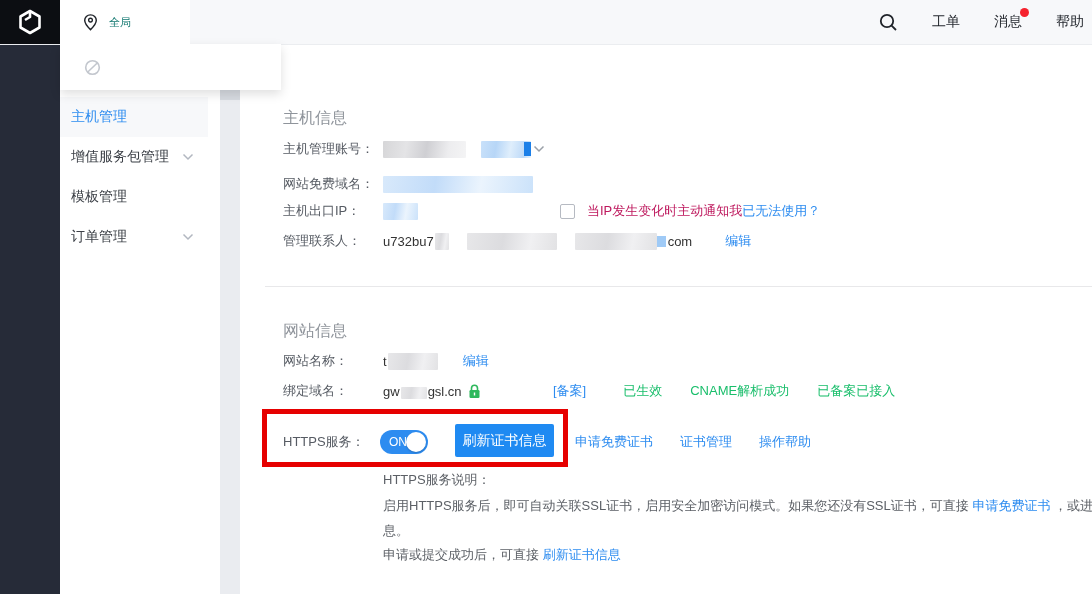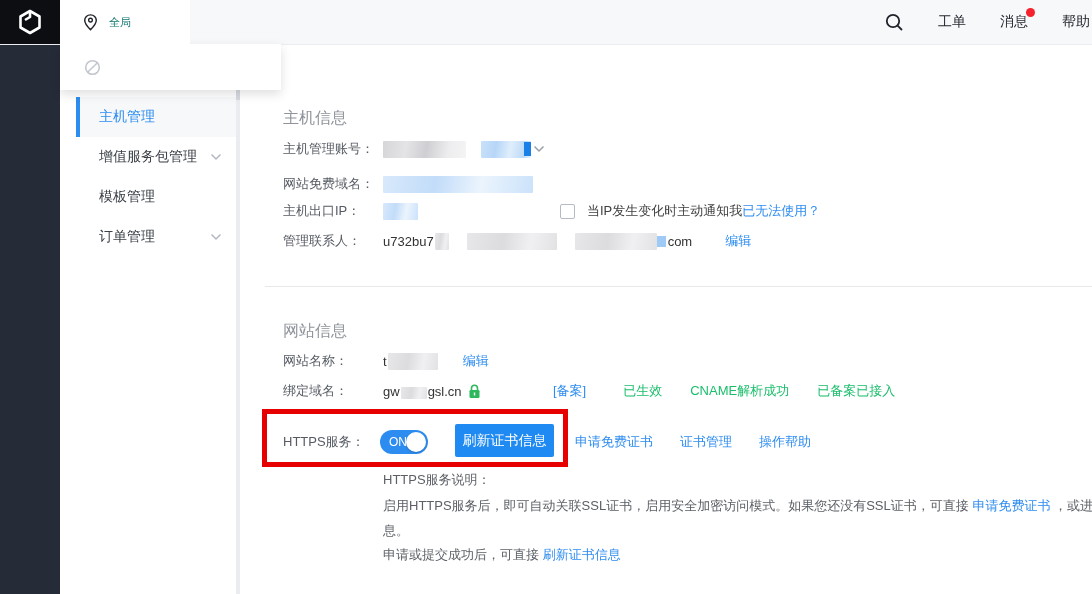--- a/index.html
+++ b/index.html
@@ -3,33 +3,33 @@
 <meta charset="utf-8">
 <style>
   html,body{margin:0;padding:0;width:1092px;height:594px;overflow:hidden;background:#fff;
     font-family:"Liberation Sans","DejaVu Sans",sans-serif;}
   .abs{position:absolute;}
   
   .topbar{position:absolute;left:0;top:0;width:1092px;height:44px;background:#f7f8fa;border-bottom:1px solid #ebedf0;z-index:30;}
   .logo-box{position:absolute;left:0;top:0;width:60px;height:44px;background:#0c0e12;display:flex;align-items:center;justify-content:center;z-index:40;}
   .region-sel{position:absolute;left:60px;top:0;width:130px;height:44px;background:#fff;display:flex;align-items:center;gap:10px;padding-left:22px;box-sizing:border-box;z-index:40;cursor:pointer;}
   .region-sel span{font-size:11px;color:#0f766e;}
-  .topbar-right{position:absolute;right:0;top:0;height:44px;display:flex;align-items:center;gap:34px;padding-right:2px;z-index:40;}
+  .topbar-right{position:absolute;right:0;top:0;height:44px;display:flex;align-items:center;gap:34px;padding-right:8px;z-index:40;}
   .tb-item{font-size:14px;color:#1f2329;position:relative;cursor:pointer;white-space:nowrap;}
   .tb-badge{position:absolute;right:-7px;top:-5px;width:9px;height:9px;border-radius:50%;background:#f5222d;}
   
   .dropdown{position:absolute;left:60px;top:44px;width:221px;height:46px;background:#fff;
     box-shadow:0 4px 10px rgba(0,0,0,.13);display:flex;align-items:center;gap:12px;padding-left:24px;box-sizing:border-box;z-index:35;}
   .dropdown span{font-size:14px;color:#8a8f99;}
   
   .iconbar{position:absolute;left:0;top:44px;width:60px;height:550px;background:#262b38;z-index:20;}
   .rail-ic{position:absolute;left:0;width:60px;display:flex;justify-content:center;cursor:pointer;}
   .rail-div{position:absolute;left:16px;width:28px;border-top:1px solid #3c4250;}
   
-  .menu{position:absolute;left:76px;top:44px;width:160px;height:550px;background:#fff;z-index:10;}
+  .menu{position:absolute;left:48px;top:44px;width:160px;height:550px;background:#fff;z-index:10;}
   .menu-item{height:40px;display:flex;align-items:center;padding-left:23px;font-size:14px;color:#3c4047;cursor:pointer;position:relative;box-sizing:border-box;}
   .menu-item.active{color:#2d8cf0;background:#f7f8fa;border-left:4px solid #2d8cf0;padding-left:19px;}
   .menu-item .chev{position:absolute;right:14px;}
   .scroll-strip{position:absolute;left:220px;top:44px;width:20px;height:550px;background:#eaecf0;z-index:5;}
   .scroll-thumb{position:absolute;left:220px;top:86px;width:20px;height:14px;background:#d6dae0;z-index:6;}
   
   .sec-title{position:absolute;font-size:16px;color:#8f949b;}
   .frow{position:absolute;display:flex;align-items:center;height:20px;}
   .flabel{width:100px;font-size:13px;color:#565b63;flex:none;}
   .fval{font-size:13px;color:#333;}
@@ -282,21 +282,21 @@
   <span class="flabel">网站免费域名：</span>
   <span class="blur b-blue2" style="width:150px;"></span>
 </div>
 
 <div class="frow" style="left:283px;top:201px;">
   <span class="flabel">主机出口IP：</span>
   <span class="blur b-blue2" style="width:35px;"></span>
 </div>
 <div class="frow" style="left:560px;top:201px;">
   <span class="checkbox"></span>
-  <span class="fval" style="margin-left:12px;color:#404040;">当IP发生变化时主动通知我</span>
+  <span class="fval" style="margin-left:12px;color:#be185d;">当IP发生变化时主动通知我</span>
   <a class="link" style="">已无法使用？</a>
 </div>
 
 <div class="frow" style="left:283px;top:231px;">
   <span class="flabel">管理联系人：</span>
   <span class="fval">u732bu7</span>
   <span class="blur b-gray2" style="width:14px;margin-left:1px;"></span>
   <span class="blur b-gray2" style="width:90px;margin-left:18px;"></span>
   <span class="blur b-gray2" style="width:82px;margin-left:18px;"></span>
   <span class="minicap"></span>

